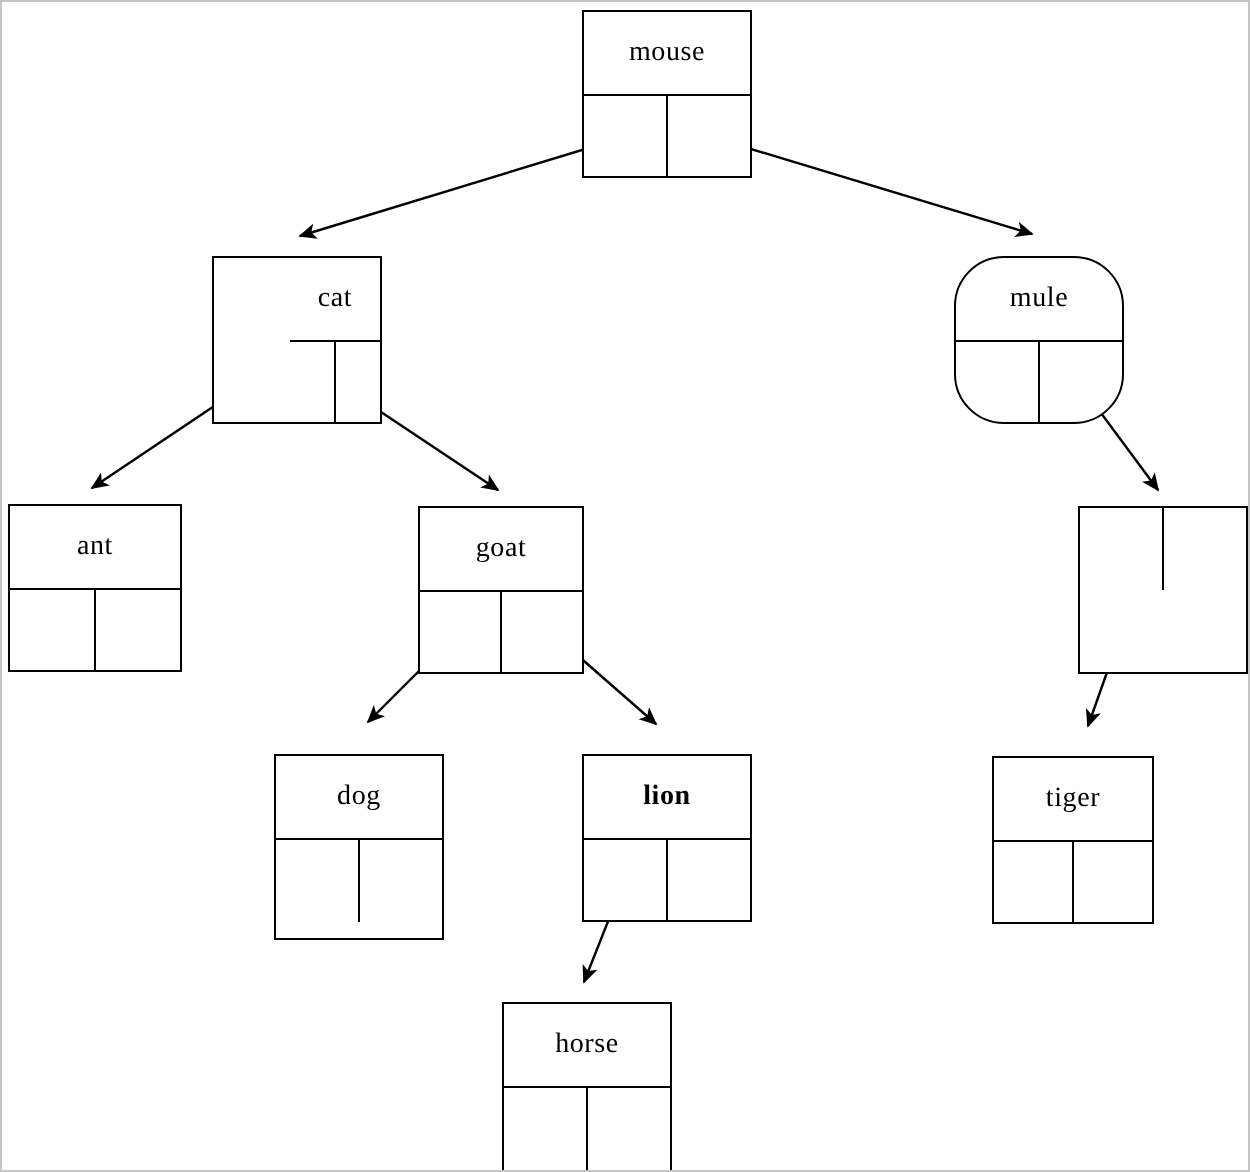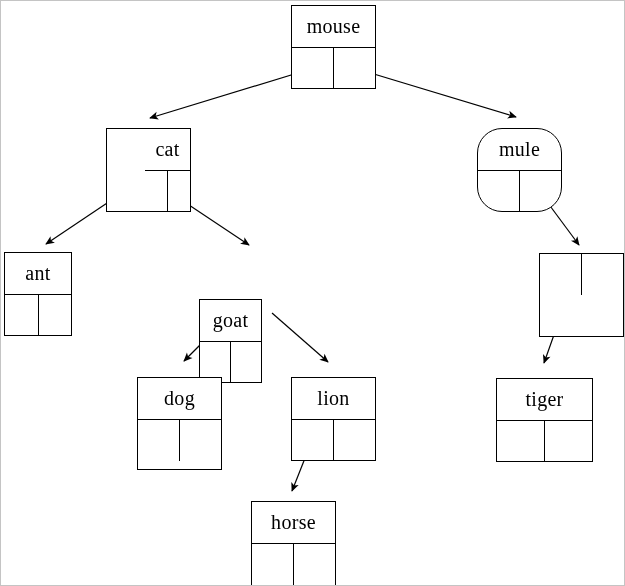--- a/index.html
+++ b/index.html
@@ -27,21 +27,21 @@
     position:absolute;
     box-sizing:border-box;
     border:1px solid var(--box-border);
     background:var(--bg);
   }
   .node .label{
     box-sizing:border-box;
     height:42px;
     border-bottom:1px solid var(--box-border);
     display:flex;align-items:center;justify-content:center;
-    font-size:20px;
+    font-size:14px;
     color:var(--text);
     letter-spacing:0.3px;
   }
   .node .cells{
     display:flex;
     height:41px;
   }
   .node .cell-left{
     flex:1;
     border-right:1px solid var(--box-border);
@@ -85,55 +85,55 @@
       <div class="cell-right"></div>
     </div>
   </div>
       <div class="node" style="left: 476px; top: 127px; width: 85px; height: 84px; border-radius: 25px;">
     <div class="label">mule</div>
     <div class="cells">
       <div class="cell-left"></div>
       <div class="cell-right"></div>
     </div>
   </div>
-      <div class="node" style="left: 3px; top: 251px; width: 68px; height: 84px;">
+      <div class="node" style="left: 3px; top: 251px; width: 87px; height: 84px;">
     <div class="label">ant</div>
     <div class="cells">
       <div class="cell-left"></div>
       <div class="cell-right"></div>
     </div>
   </div>
-      <div class="node" style="left: 198px; top: 252px; width: 63px; height: 84px; margin-top: 46px;">
+      <div class="node" style="left: 208px; top: 252px; width: 83px; height: 84px;">
     <div class="label">goat</div>
     <div class="cells">
       <div class="cell-left"></div>
       <div class="cell-right"></div>
     </div>
   </div>
       <div class="node" style="left: 538px; top: 252px; width: 85px; height: 84px;">
     <div class="cells">
       <div class="cell-left"></div>
       <div class="cell-right"></div>
     </div>
   </div>
       <div class="node" style="left: 136px; top: 376px; width: 85px; height: 93px;">
     <div class="label">dog</div>
     <div class="cells">
       <div class="cell-left"></div>
       <div class="cell-right"></div>
     </div>
   </div>
-      <div class="node" style="left: 290px; top: 376px; width: 85px; height: 84px;">
+      <div class="node" style="left: 290px; top: 376px; width: 85px; height: 84px; font-weight: bold;">
     <div class="label">lion</div>
     <div class="cells">
       <div class="cell-left"></div>
       <div class="cell-right"></div>
     </div>
   </div>
-      <div class="node" style="left: 495px; top: 377px; width: 97px; height: 84px;">
+      <div class="node" style="left: 495px; top: 377px; width: 81px; height: 84px;">
     <div class="label">tiger</div>
     <div class="cells">
       <div class="cell-left"></div>
       <div class="cell-right"></div>
     </div>
   </div>
       <div class="node" style="left: 250px; top: 500px; width: 85px; height: 108px;">
     <div class="label">horse</div>
     <div class="cells">
       <div class="cell-left"></div>

